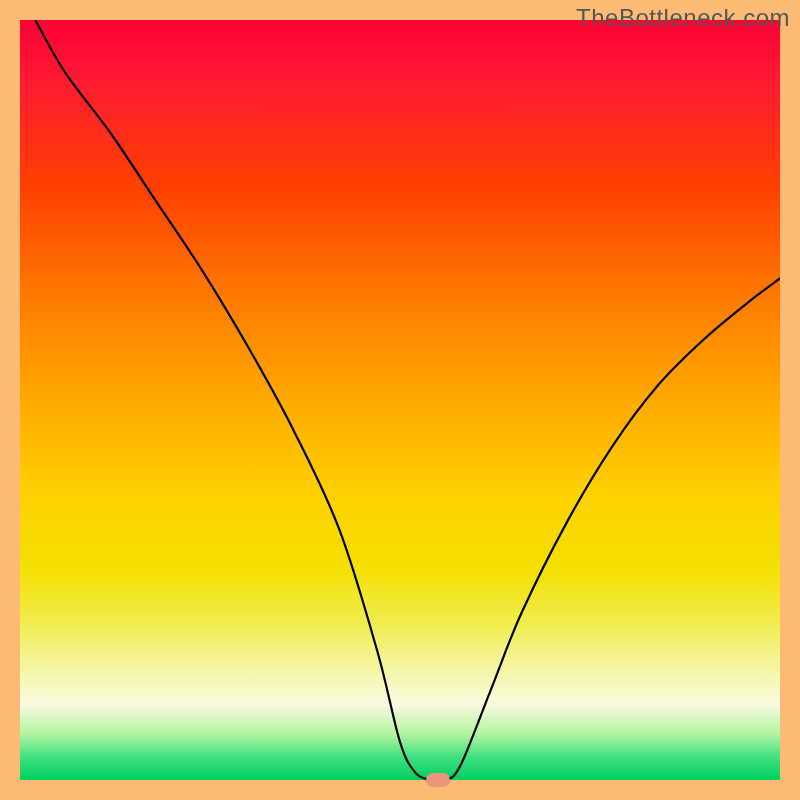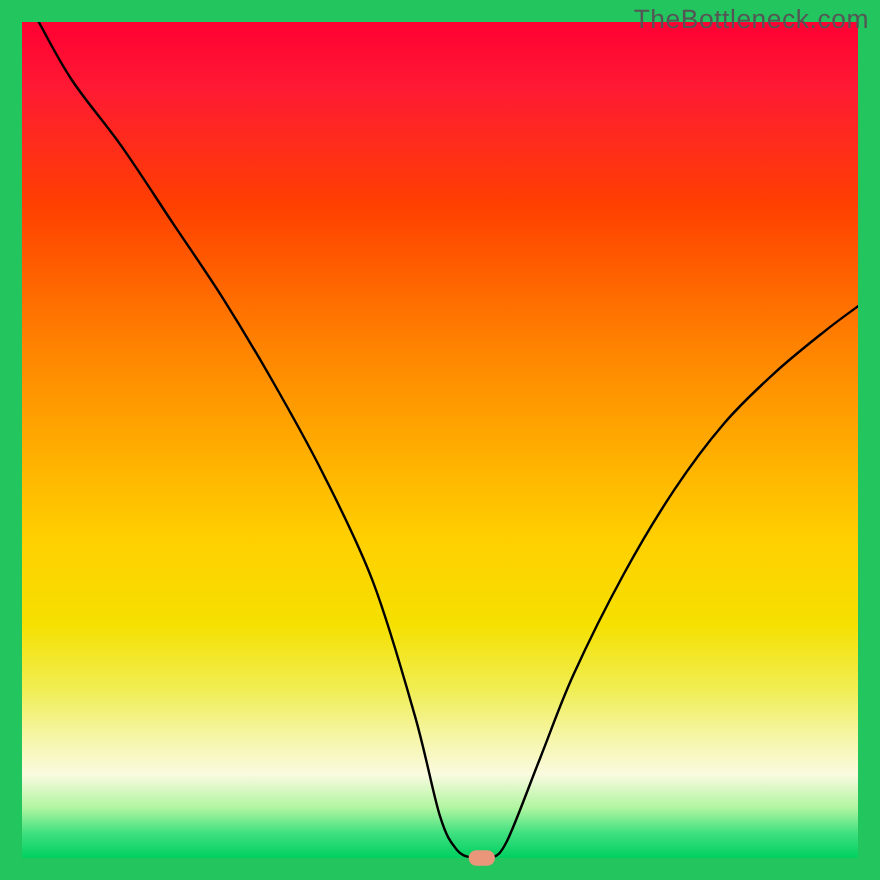--- a/index.html
+++ b/index.html
@@ -7,21 +7,21 @@
     padding: 0;
     width: 800px;
     height: 800px;
     background: #000;
     overflow: hidden;
   }
   .chart-container {
     position: relative;
     width: 800px;
     height: 800px;
-    background: #22c55e;
+    background: #fdba74;
   }
   .plot-area {
     position: absolute;
     left: 20px;
     top: 20px;
     width: 760px;
     height: 760px;
     background: linear-gradient(to bottom,
       #ff0033 0%,
       #ff1a33 8%,

